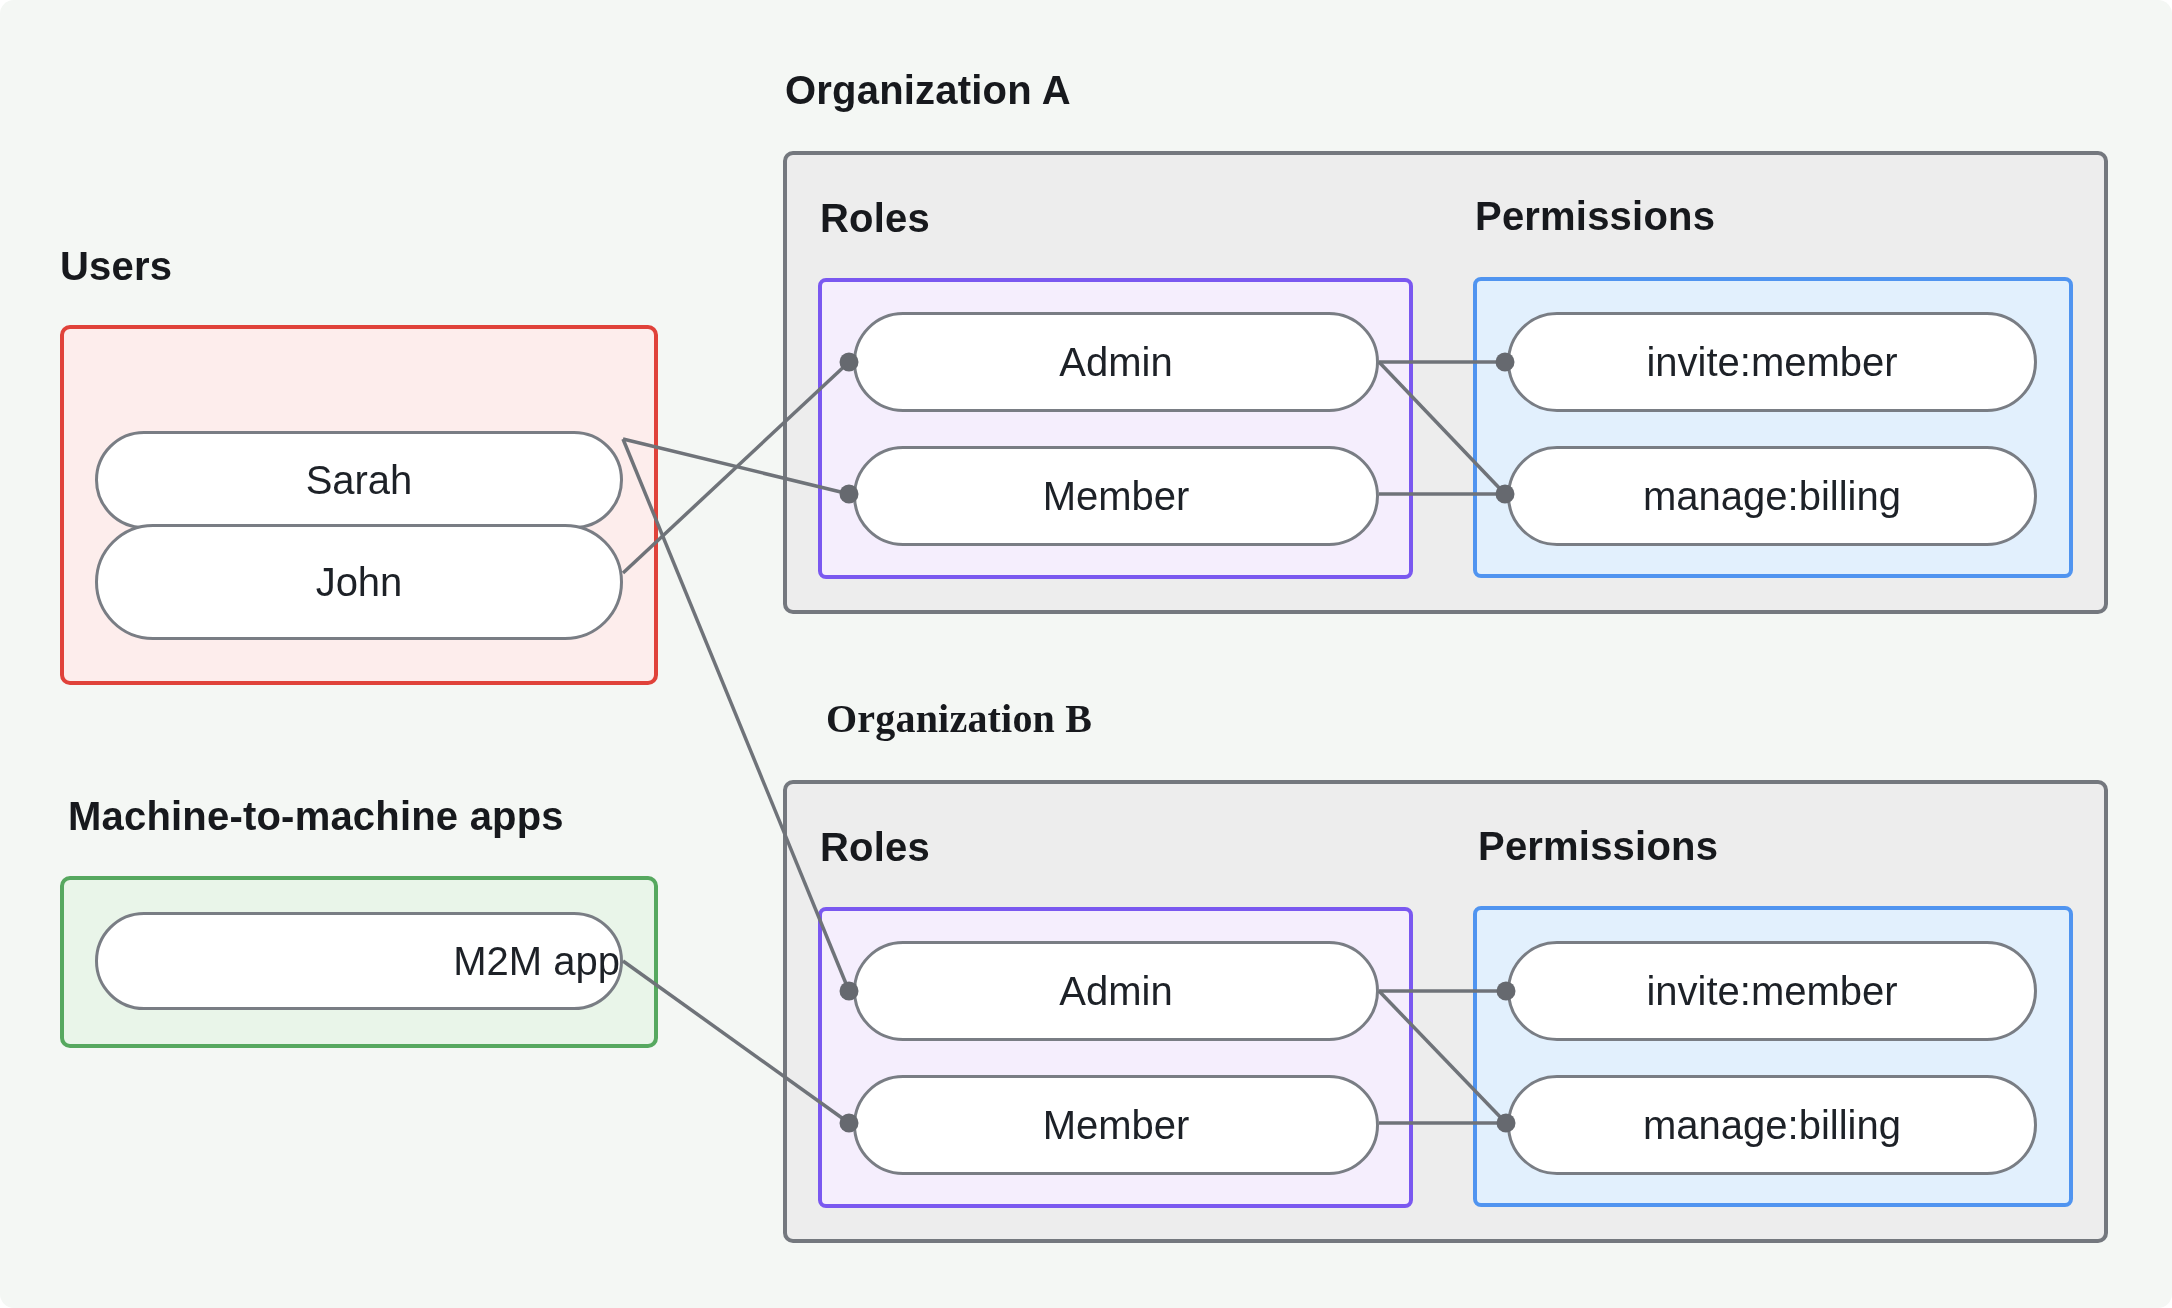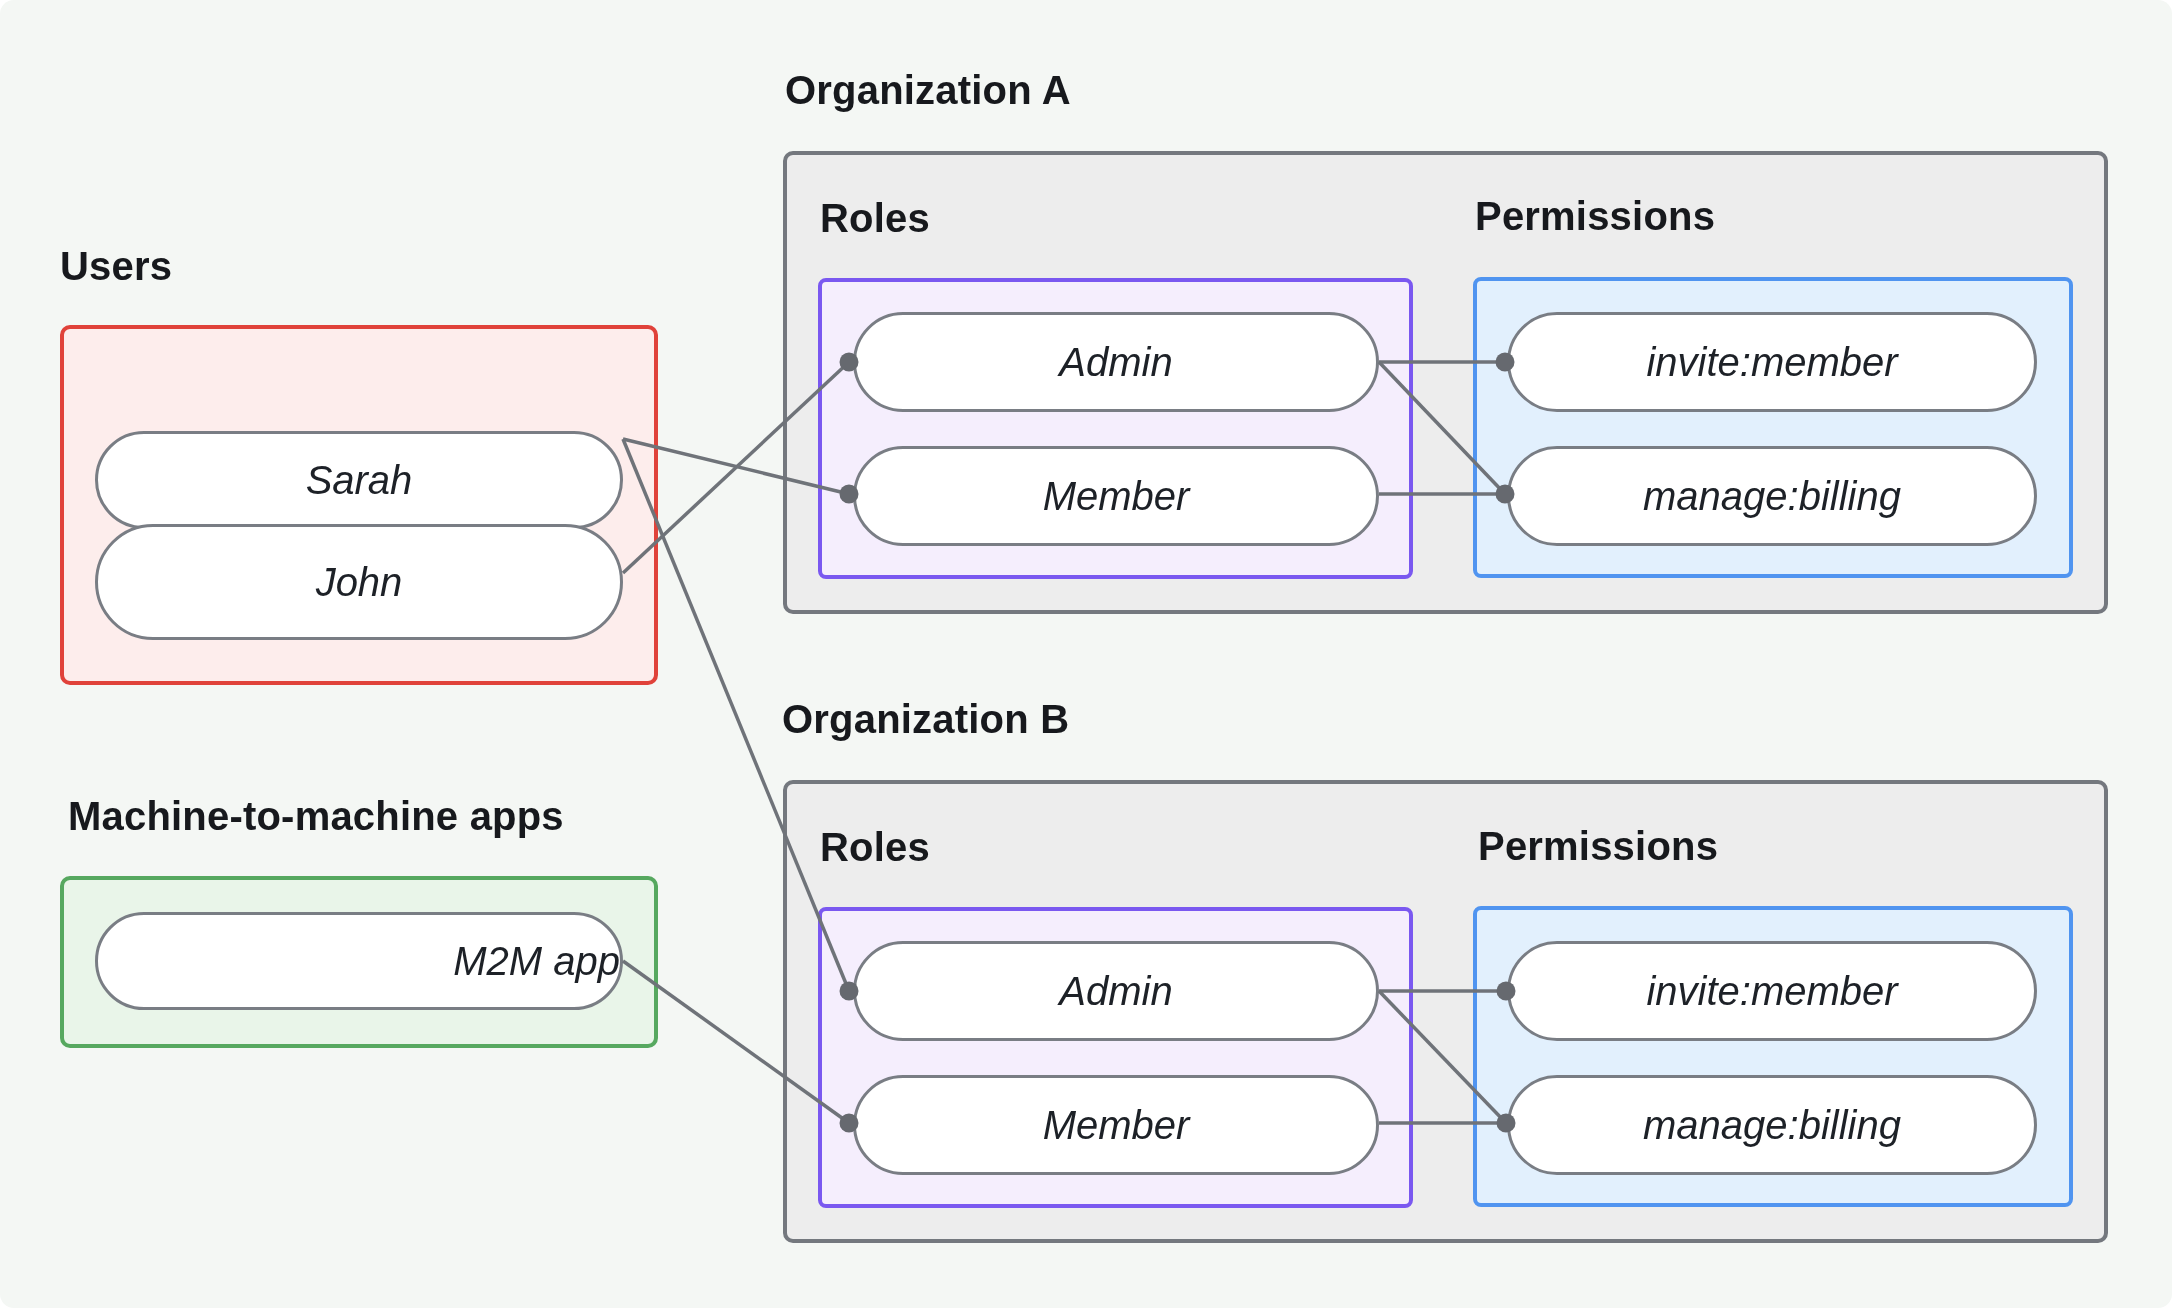--- a/index.html
+++ b/index.html
@@ -21,21 +21,21 @@
   .box-roles{border:4px solid #7a58f0;background:#f5eefd;border-radius:8px;}
   .box-roles-a{left:818px;top:278px;width:595px;height:301px;}
   .box-roles-b{left:818px;top:907px;width:595px;height:301px;}
   .box-perms{border:4px solid #5094f0;background:#e2f0fd;border-radius:8px;}
   .box-perms-a{left:1473px;top:277px;width:600px;height:301px;}
   .box-perms-b{left:1473px;top:906px;width:600px;height:301px;}
   .pill{
     position:absolute;box-sizing:border-box;background:#ffffff;
     border:3px solid #797d84;border-radius:60px;
     display:flex;align-items:center;justify-content:center;
-    font-size:40px;color:#1d2127;white-space:nowrap;font-style:italic;
+    font-size:40px;color:#1d2127;white-space:nowrap;
   }
   .pill-sarah{left:95px;top:390px;width:528px;height:98px;margin-top:41px;}
   .pill-john{left:95px;top:524px;width:528px;height:116px;}
   .pill-m2m{left:95px;top:912px;width:528px;height:98px;justify-content:flex-end;}
   .pill-admin-a{left:853px;top:312px;width:526px;height:100px;}
   .pill-member-a{left:853px;top:446px;width:526px;height:100px;}
   .pill-invite-a{left:1507px;top:312px;width:530px;height:100px;}
   .pill-manage-a{left:1507px;top:446px;width:530px;height:100px;}
   .pill-admin-b{left:853px;top:941px;width:526px;height:100px;}
   .pill-member-b{left:853px;top:1075px;width:526px;height:100px;}
@@ -44,21 +44,21 @@
   .edges{position:absolute;left:0;top:0;pointer-events:none;}
 </style>
 </head>
 <body>
 
 <div class="surface">
 
   <div class="section-label" style="left:60px;top:244px;">Users</div>
   <div class="section-label" style="left:68px;top:794px;">Machine-to-machine apps</div>
   <div class="section-label" style="left:785px;top:68px;">Organization A</div>
-  <div class="section-label" style="left:782px;top:697px;">Organization B</div>
+  <div class="section-label" style="left:826px;top:697px;font-family:Liberation Serif, serif;">Organization B</div>
 
   <div class="group-box box-users"></div>
   <div class="pill pill-sarah">
     <span>Sarah</span>
   </div>
   <div class="pill pill-john">
     <span>John</span>
   </div>
 
   <div class="group-box box-m2m"></div>

